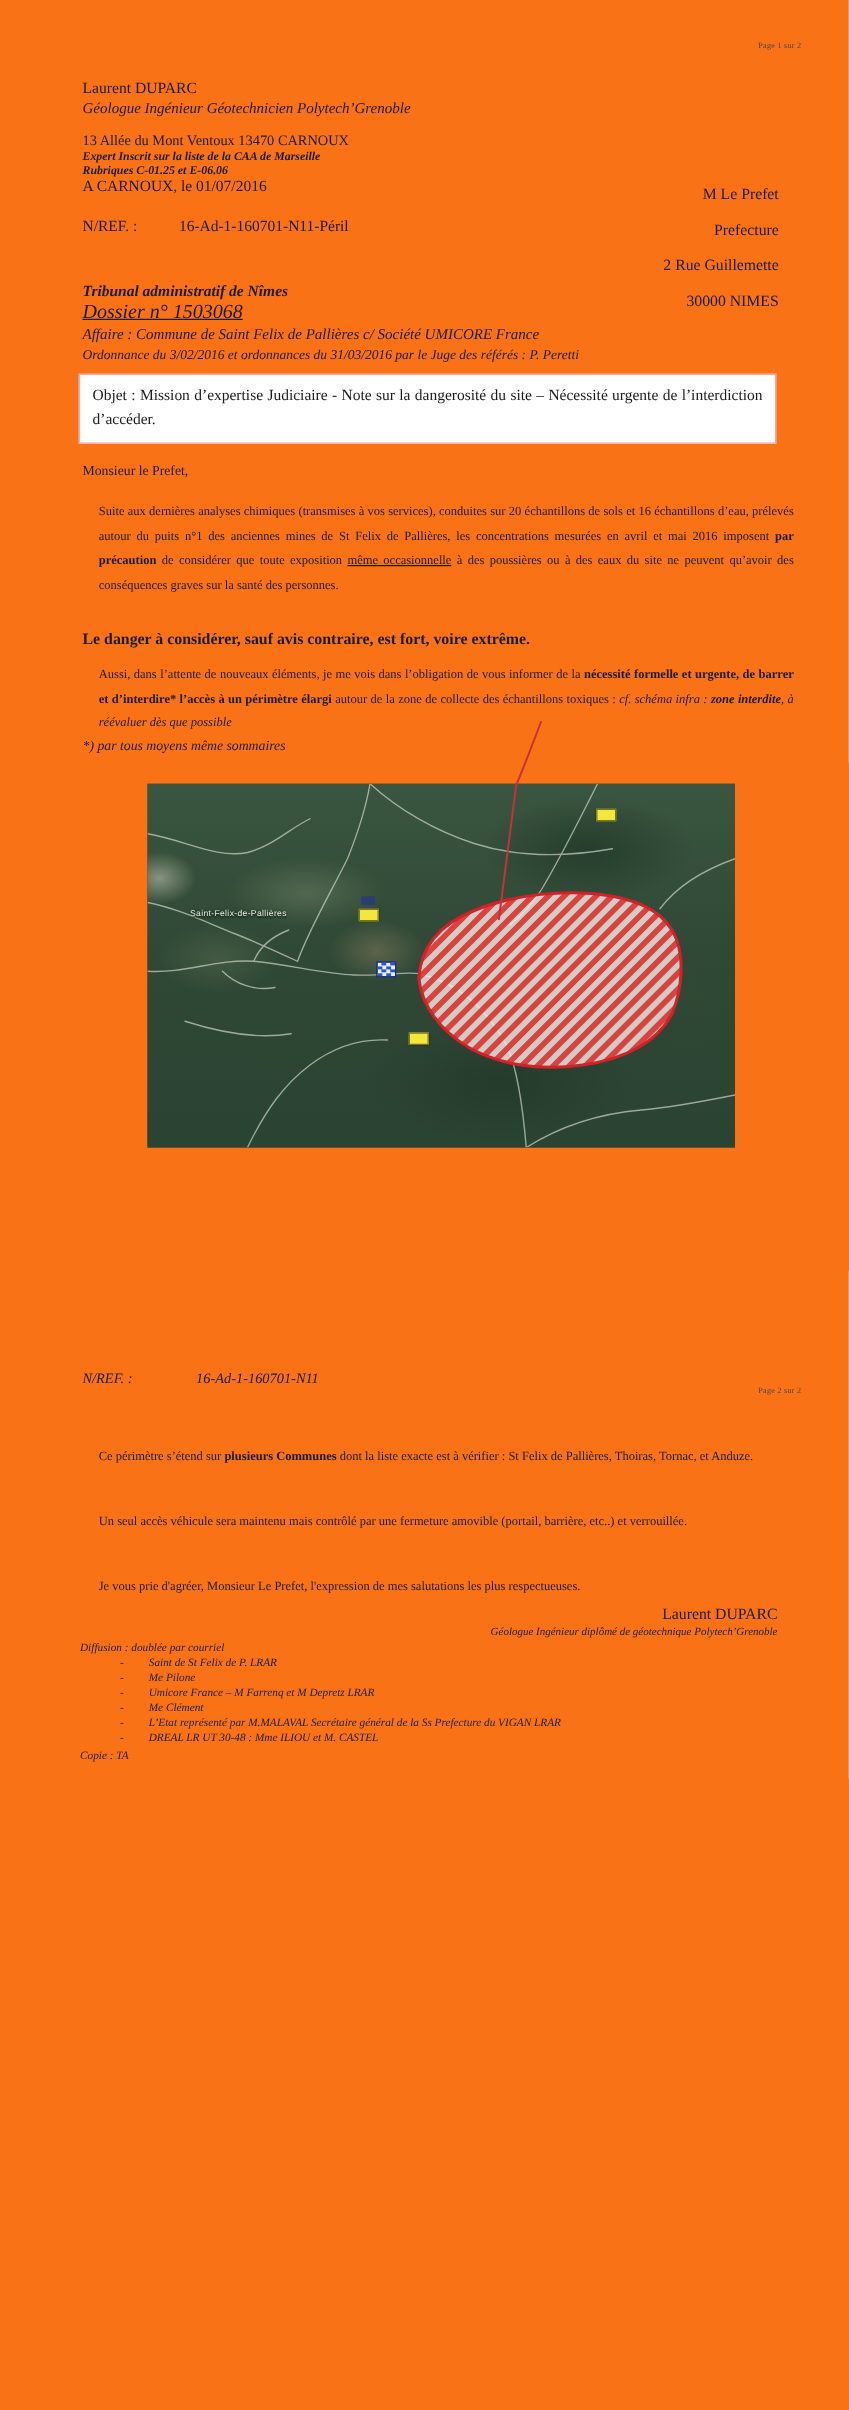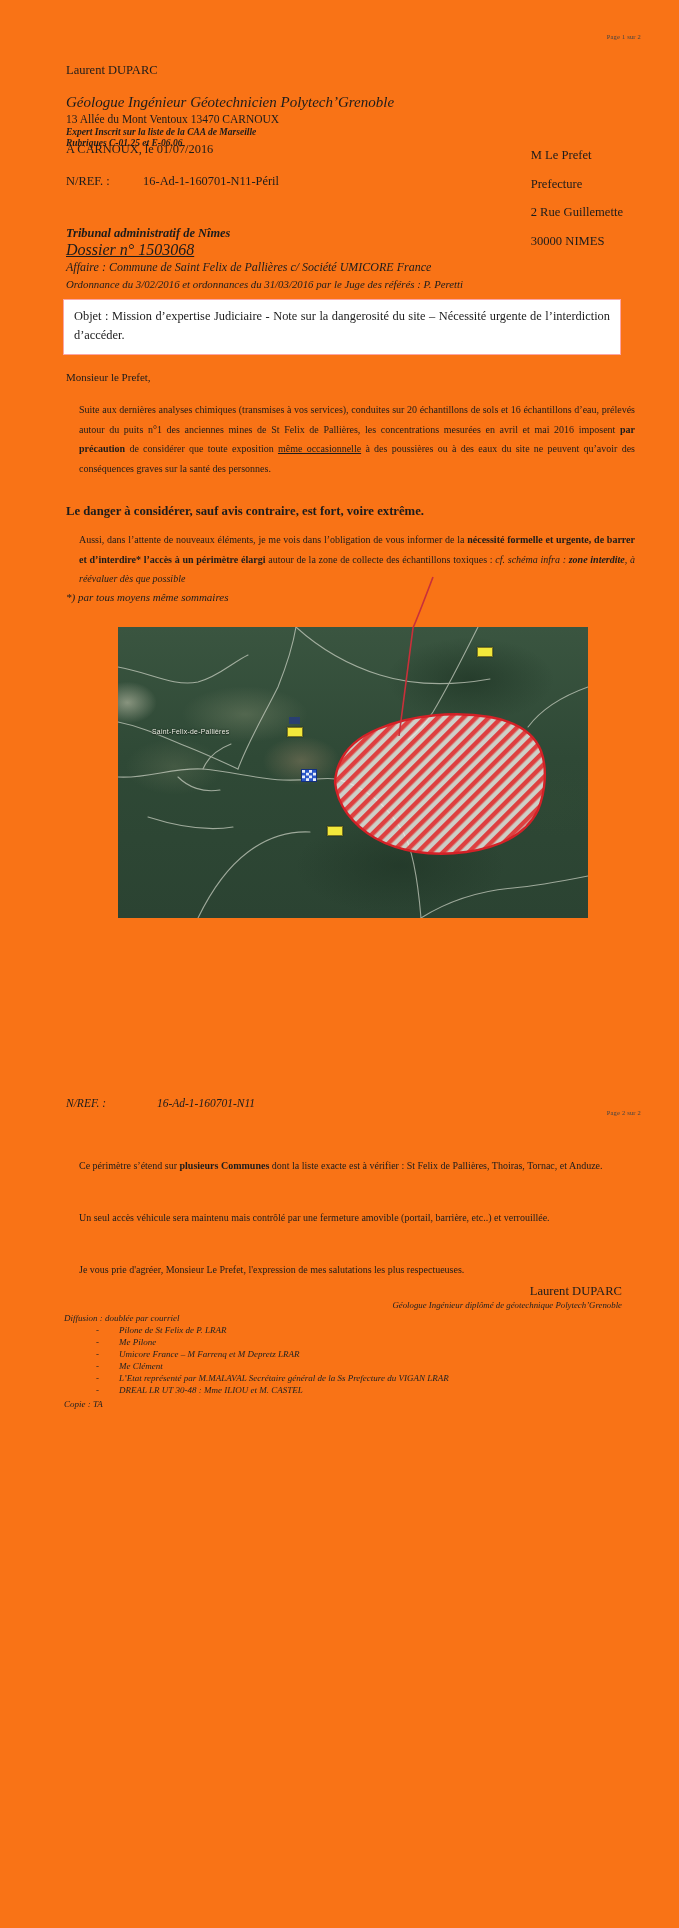--- a/index.html
+++ b/index.html
@@ -14,28 +14,28 @@
   .tiny { font-size:6.5px; color:#444; letter-spacing:.2px; }
   .body-txt { font-size:10px; line-height:19.5px;margin-left:13px; }
   .just { text-align:justify; }
   .i { font-style:italic; }
   .u { text-decoration:underline; }
   .small-i { font-size:9px; font-style:italic; line-height:12px; color:#222; }
 
   
   .sender { left:66px; top:63px; width:400px; }
   .sender .name { font-size:12.5px; }
-  .sender .title { font-size:15px; font-style:italic; margin-top:16px; }
-  .sender .addr { font-size:11.5px; margin-top:2px; }
+  .sender .title { font-size:12px; font-style:italic; margin-top:1px; }
+  .sender .addr { font-size:11.5px; margin-top:13px; }
   .sender .expert, .sender .rubr { font-size:9.5px; font-style:italic; font-weight:bold; margin-top:1.5px; }
 
   .date-line { left:66px; top:142px; font-size:12.4px; }
   .ref-line  { left:66px; top:174px; font-size:12.4px; }
   .ref-line .lbl { display:inline-block; width:74px; }
-  .recipient { right:56px; top:141px; font-size:12.6px; line-height:28.5px; }
+  .recipient { right:56px; top:141px; text-align:right; font-size:12.6px; line-height:28.5px; }
 
   .tribunal { left:66px; top:226px; font-size:12.4px; font-weight:bold; font-style:italic; }
   .dossier  { left:66px; top:241px; font-size:16px; font-style:italic; text-decoration:underline; }
   .affaire  { left:66px; top:260px; font-size:12px; font-style:italic; }
   .ordonnance { left:66px; top:278px; font-size:10.8px; font-style:italic; }
 
   .objet-box { left:63px; top:299px; width:536px; border:1px solid #fca5a5; padding:7px 10px 9px 10px;
                font-size:12.4px; line-height:19px; text-align:justify; background:#fff; }
 
   .salutation { left:66px; top:371px; font-size:11px; }
@@ -193,21 +193,21 @@
   <div class="abs body-txt closing">Je vous prie d'agréer, Monsieur Le Prefet, l'expression de mes salutations les plus respectueuses.</div>
 
   <div class="abs sig-name">Laurent DUPARC</div>
   <div class="abs sig-title">Géologue Ingénieur diplômé de géotechnique Polytech’Grenoble</div>
 
   <div class="abs small-i diff-head">Diffusion : doublée par courriel</div>
 
   <div class="abs small-i diff-list">
     <div class="diff-item">
       <span class="dash">-</span>
-      <span>Pilone de St Felix de P. LRAR</span>
+      <span>Saint de St Felix de P. LRAR</span>
     </div>
     <div class="diff-item">
       <span class="dash">-</span>
       <span>Me Pilone</span>
     </div>
     <div class="diff-item">
       <span class="dash">-</span>
       <span>Umicore France – M Farrenq et M Depretz LRAR</span>
     </div>
     <div class="diff-item">

